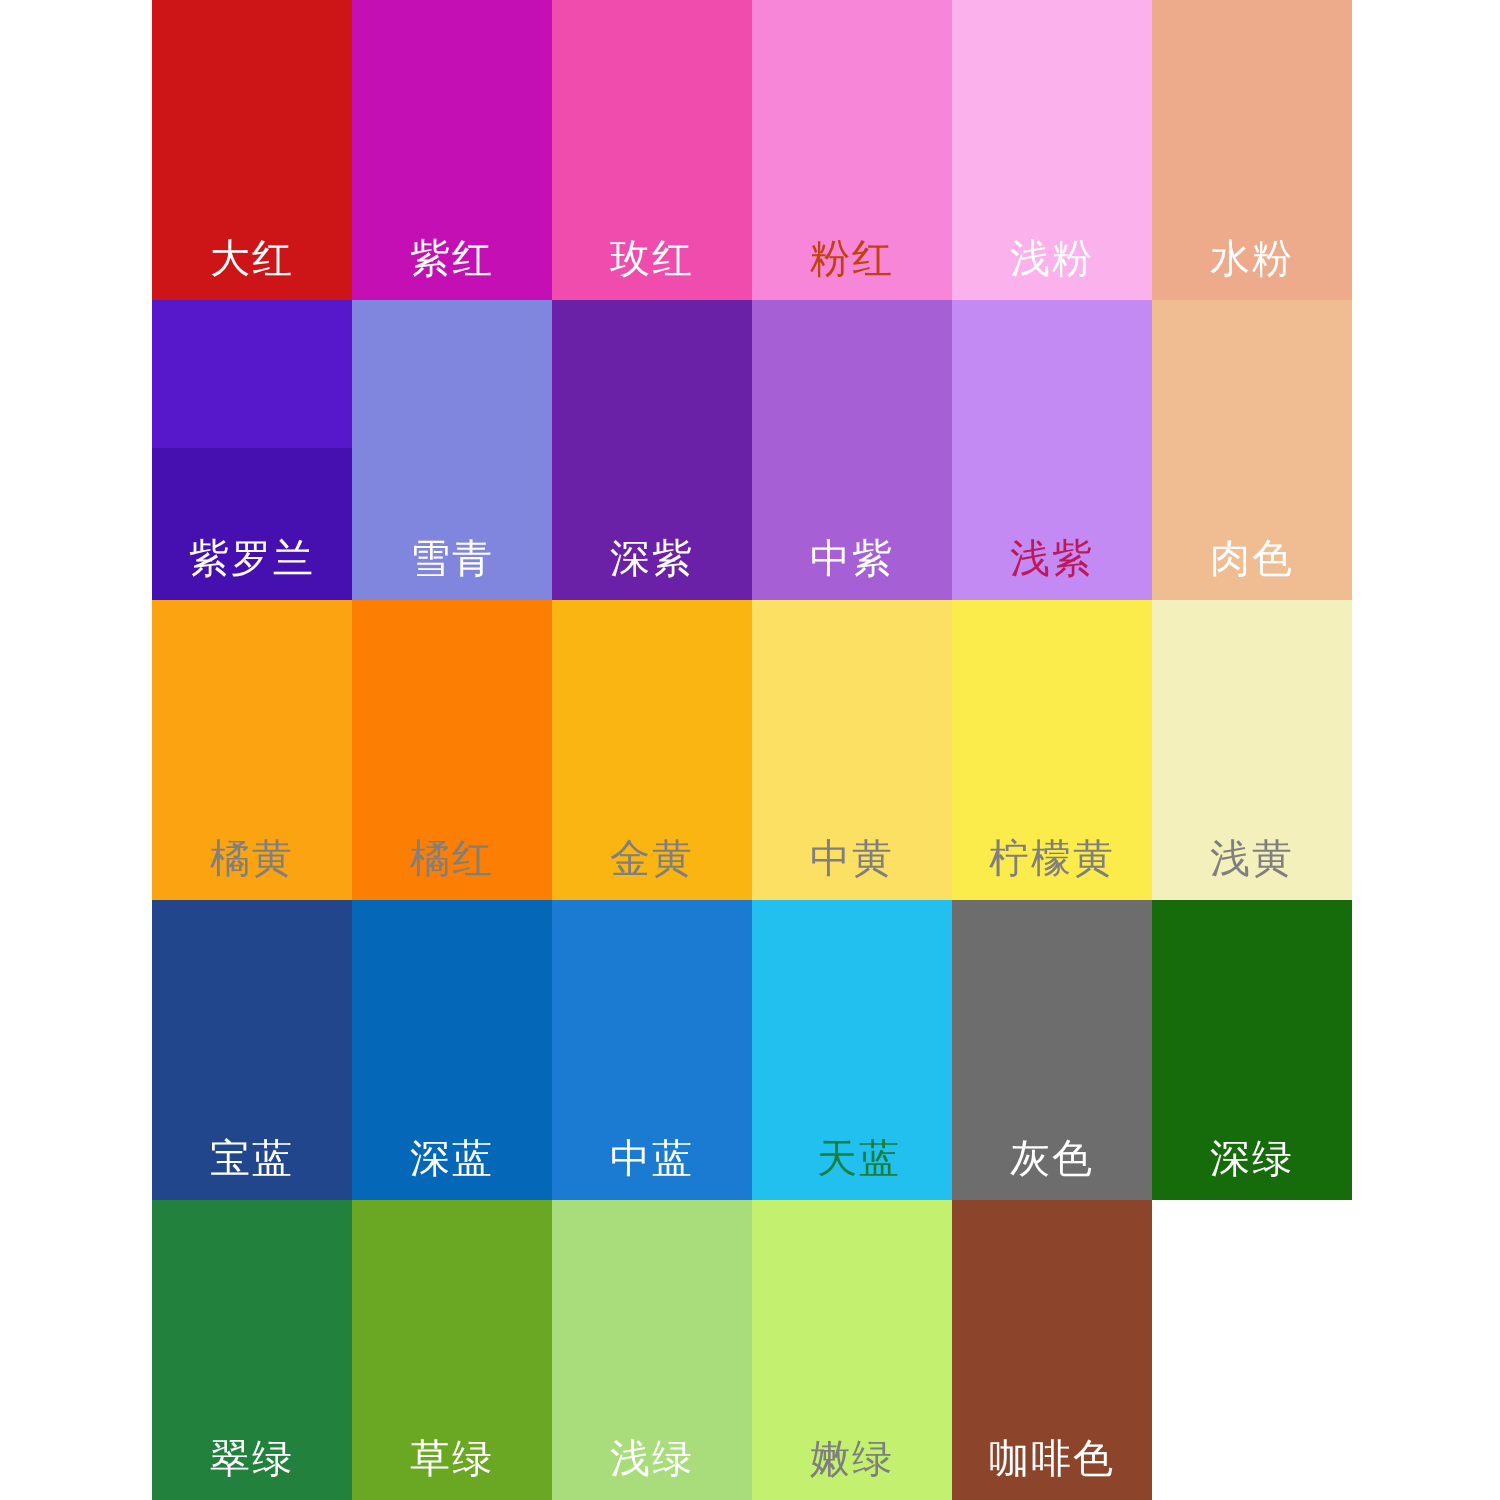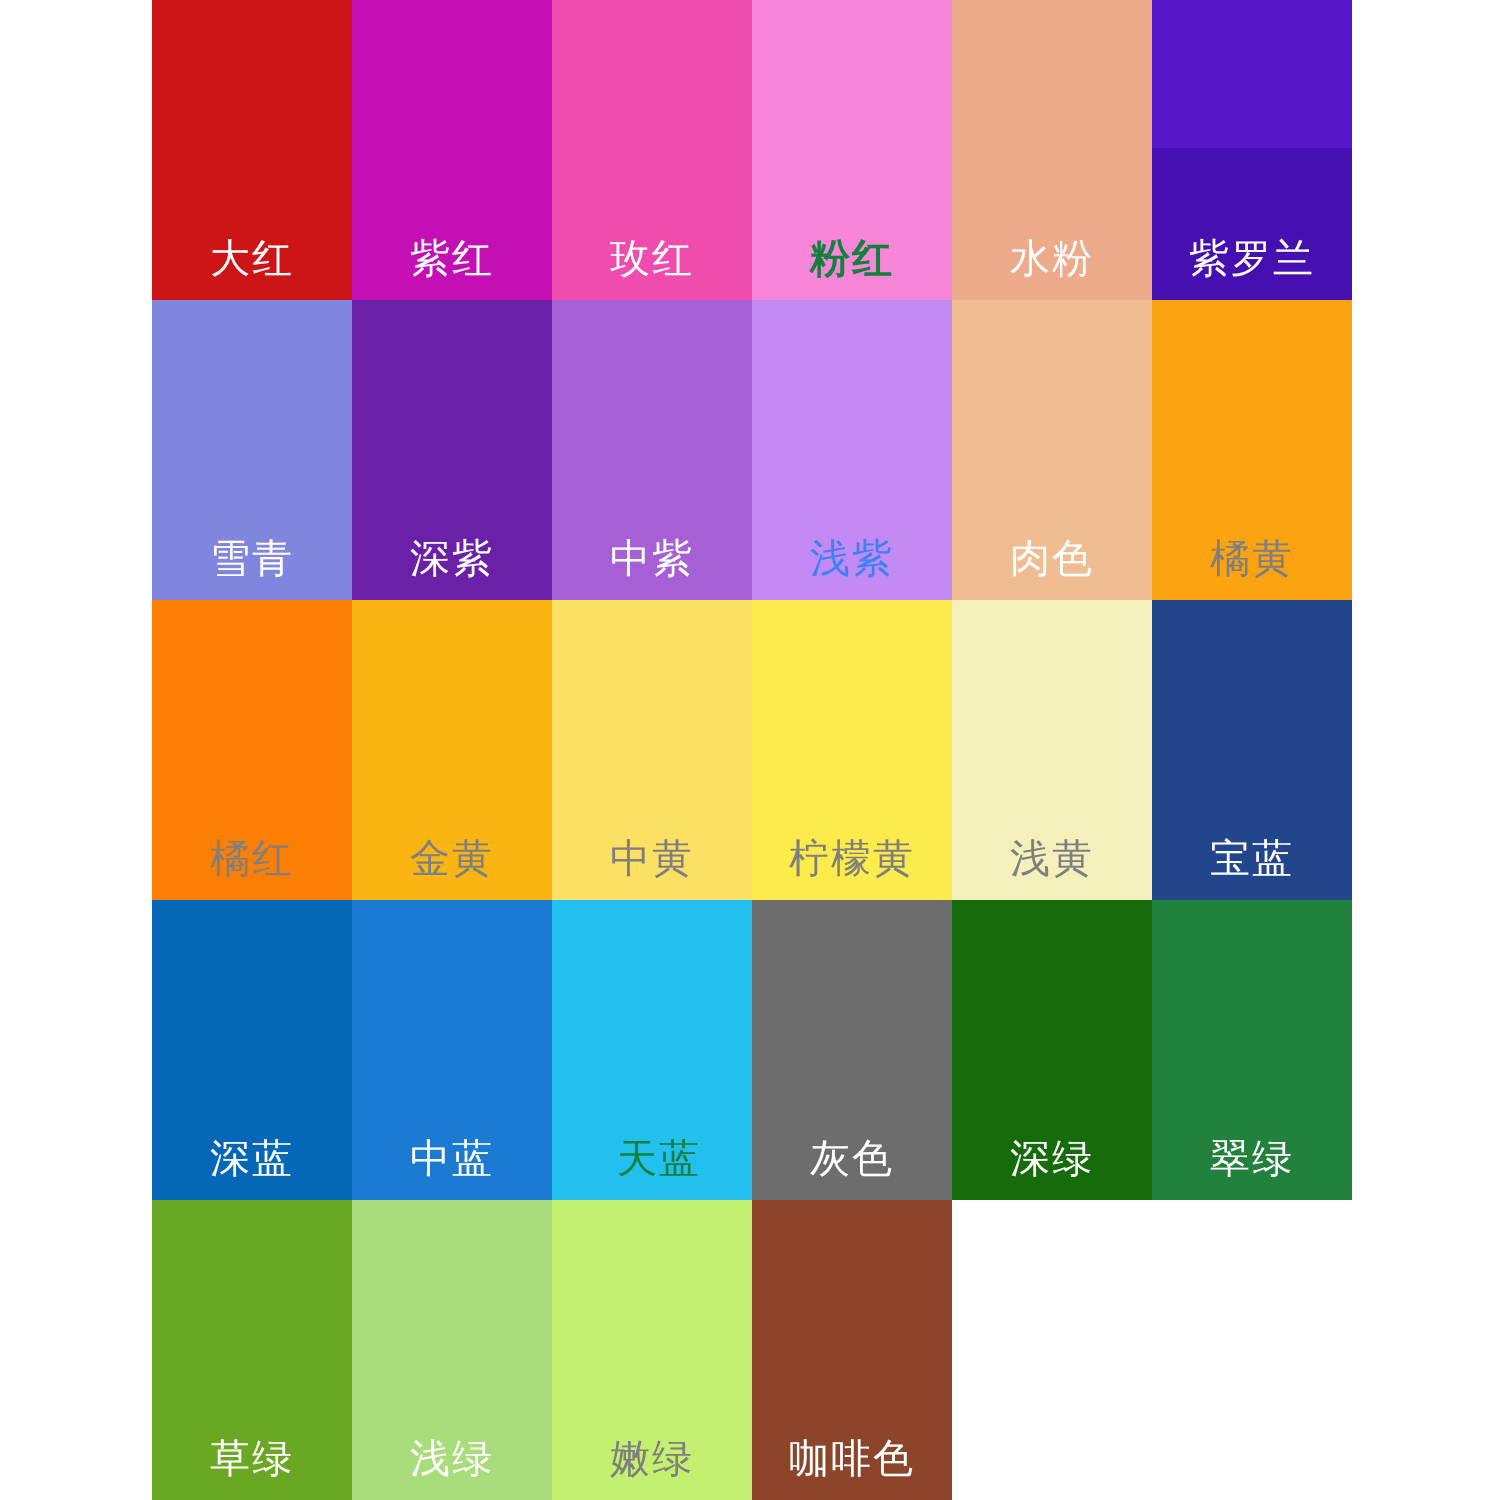--- a/index.html
+++ b/index.html
@@ -68,21 +68,25 @@
       <div class="swatch">
         <div class="swatch-fill" style="background: rgb(195, 15, 180);"></div>
         <div class="swatch-label" style="color: rgb(255, 255, 255);">紫红</div>
       </div>
       <div class="swatch">
         <div class="swatch-fill" style="background: rgb(239, 76, 174);"></div>
         <div class="swatch-label" style="color: rgb(255, 255, 255);">玫红</div>
       </div>
       <div class="swatch">
         <div class="swatch-fill" style="background: rgb(247, 134, 216);"></div>
-        <div class="swatch-label" style="color: #15803d; font-weight: bold;">粉红</div>
+        <div class="swatch-label" style="color: #c2410c;">粉红</div>
+      </div>
+      <div class="swatch">
+        <div class="swatch-fill" style="background: rgb(251, 178, 236);"></div>
+        <div class="swatch-label" style="color: rgb(255, 255, 255);">浅粉</div>
       </div>
       <div class="swatch">
         <div class="swatch-fill" style="background: rgb(238, 171, 139);"></div>
         <div class="swatch-label" style="color: rgb(255, 255, 255); margin-top: 14px;">水粉</div>
       </div>
       <div class="swatch">
         <div class="swatch-fill" style="background: rgb(70, 16, 176);"></div>
         <div class="swatch-fill-top" style="background: rgb(87, 24, 204); height: 148px;"></div>
         <div class="swatch-label" style="color: rgb(255, 255, 255);">紫罗兰</div>
       </div>
@@ -93,21 +97,21 @@
       <div class="swatch">
         <div class="swatch-fill" style="background: rgb(106, 33, 168);"></div>
         <div class="swatch-label" style="color: rgb(255, 255, 255);">深紫</div>
       </div>
       <div class="swatch">
         <div class="swatch-fill" style="background: rgb(167, 95, 214);"></div>
         <div class="swatch-label" style="color: rgb(255, 255, 255);">中紫</div>
       </div>
       <div class="swatch">
         <div class="swatch-fill" style="background: rgb(194, 138, 242);"></div>
-        <div class="swatch-label" style="color: #3b82f6; margin-top: 8px;">浅紫</div>
+        <div class="swatch-label" style="color: #be185d; margin-top: 8px;">浅紫</div>
       </div>
       <div class="swatch">
         <div class="swatch-fill" style="background: rgb(240, 189, 147);"></div>
         <div class="swatch-label" style="color: rgb(255, 255, 255);">肉色</div>
       </div>
       <div class="swatch">
         <div class="swatch-fill" style="background: rgb(252, 163, 17);"></div>
         <div class="swatch-label" style="color: rgb(127, 127, 127);">橘黄</div>
       </div>
       <div class="swatch">

